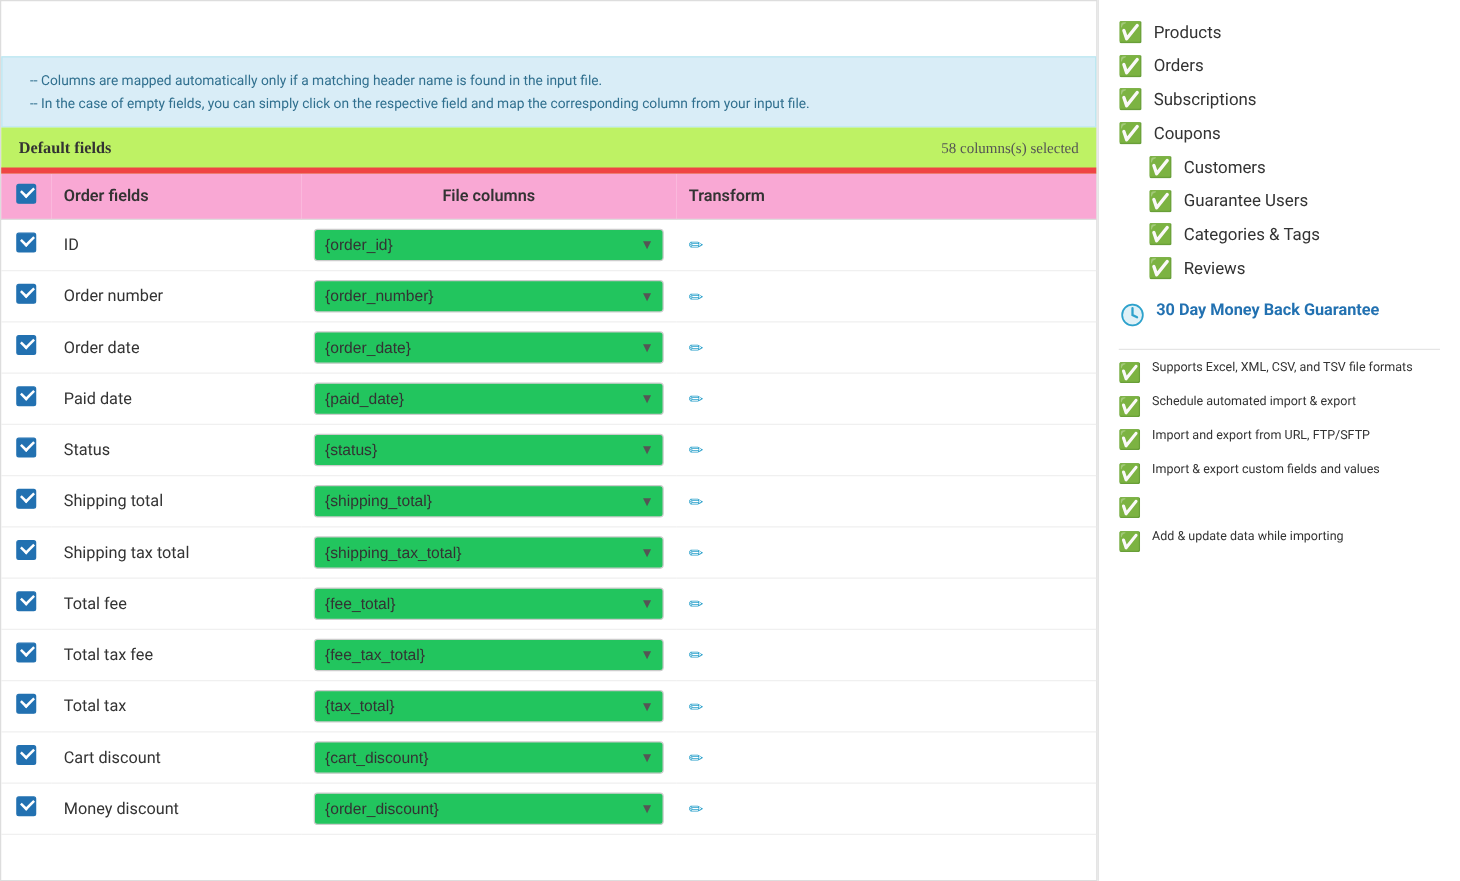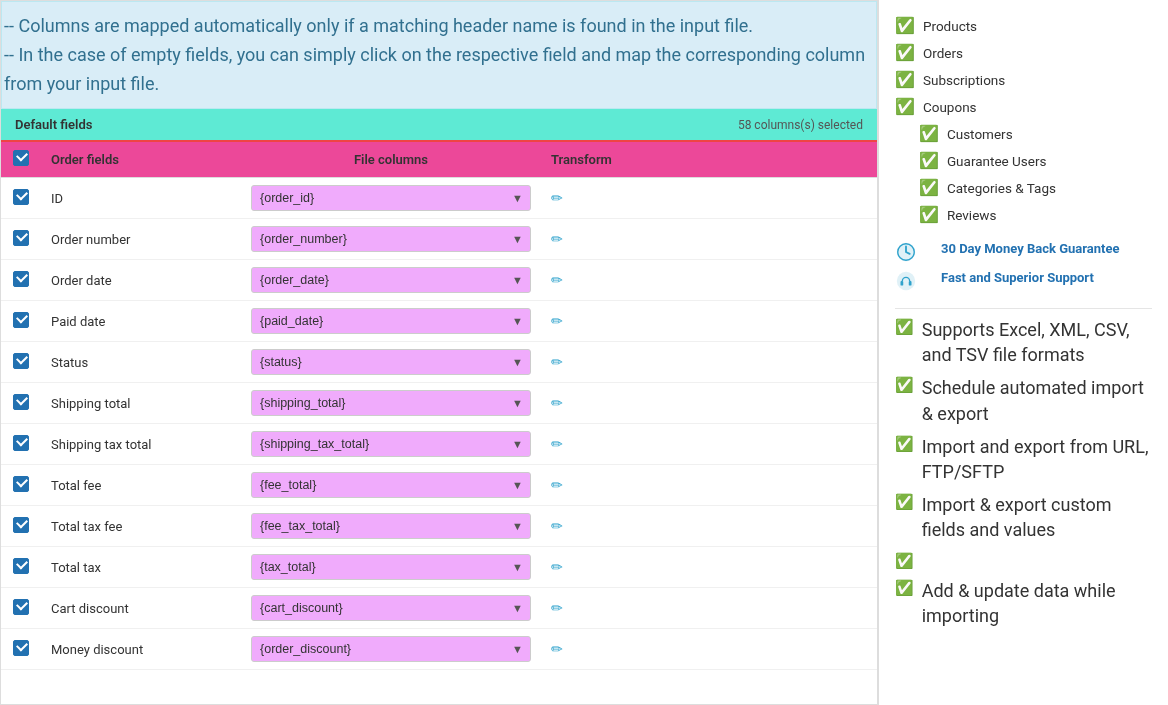--- a/index.html
+++ b/index.html
@@ -18,54 +18,56 @@
       padding: 0;
       background: #fff;
       border: 1px solid #ddd;
       margin: 0;
     }
 
     .info-box {
       background: #d9edf7;
       border: 1px solid #bce8f1;
       color: #31708f;
-      padding: 10px 2px;
-      font-size: 18px;
+      padding: 10px 22px;
+      font-size: 11px;
       line-height: 1.6;
       margin-bottom: 0;
+      margin-top: 44px;
     }
 
     .default-fields-header {
       display: flex;
       justify-content: space-between;
       align-items: center;
       padding: 8px 14px;
-      border-bottom: 2px solid #ef4444;
-      background: #5eead4;
+      border-bottom: 5px solid #ef4444;
+      background: #bef264;
+      font-family: Liberation Serif, serif;
     }
 
     .default-fields-title {
       font-weight: 600;
       font-size: 13px;
       color: #333;
     }
 
     .columns-selected {
       font-size: 12px;
       color: #555;
       text-align: right;
     }
 
     .fields-table {
       width: 100%;
       border-collapse: collapse;
     }
 
     .fields-table thead tr {
-      background: #ec4899;
+      background: #f9a8d4;
       border-bottom: 1px solid #ddd;
     }
 
     .fields-table thead th {
       padding: 8px 10px;
       text-align: left;
       font-weight: 600;
       color: #333;
       font-size: 13px;
     }
@@ -149,21 +151,21 @@
       position: relative;
       display: inline-block;
       width: 100%;
     }
 
     .select-field {
       width: 100%;
       padding: 5px 28px 5px 8px;
       border: 1px solid #ccc;
       border-radius: 3px;
-      background: #f0abfc;
+      background: #22c55e;
       font-size: 12.5px;
       color: #333;
       appearance: none;
       cursor: pointer;
     }
 
     .select-arrow {
       position: absolute;
       right: 8px;
       top: 50%;
@@ -243,21 +245,21 @@
     .guarantee-section {
       padding: 0 16px 8px;
       display: flex;
       flex-direction: column;
       gap: 6px;
     }
 
     .guarantee-item {
       display: flex;
       align-items: flex-start;
-      gap: 24px;
+      gap: 8px;
     }
 
     .guarantee-icon {
       width: 22px;
       height: 22px;
       flex-shrink: 0;
       margin-top: 1px;
     }
 
     .guarantee-text {
@@ -287,21 +289,21 @@
     }
 
     .feature-check {
       color: #2ea2cc;
       font-size: 15px;
       flex-shrink: 0;
       margin-top: 1px;
     }
 
     .feature-text {
-      font-size: 18px;
+      font-size: 10px;
       color: #333;
       line-height: 1.4;
     }
 
     .col-order-fields {
       width: 200px;
     }
 
     .col-file-columns {
       min-width: 300px;
@@ -585,29 +587,20 @@
 
   <div class="guarantee-section">
     <div class="guarantee-item">
       <svg class="guarantee-icon" viewBox="0 0 24 24" fill="none">
         <circle cx="12" cy="12" r="10" fill="#2ea2cc" opacity="0.15"></circle>
         <path d="M12 6v6l4 2" stroke="#2ea2cc" stroke-width="2" stroke-linecap="round"></path>
         <circle cx="12" cy="12" r="9" stroke="#2ea2cc" stroke-width="1.5" fill="none"></circle>
       </svg>
       <span class="guarantee-text">30 Day Money Back Guarantee</span>
     </div>
-    <div class="guarantee-item">
-      <svg class="guarantee-icon" viewBox="0 0 24 24" fill="none">
-        <circle cx="12" cy="12" r="10" fill="#2ea2cc" opacity="0.15"></circle>
-        <path d="M8 12c0-2.2 1.8-4 4-4s4 1.8 4 4" stroke="#2ea2cc" stroke-width="1.5" fill="none"></path>
-        <rect x="6" y="12" width="3" height="5" rx="1" fill="#2ea2cc"></rect>
-        <rect x="15" y="12" width="3" height="5" rx="1" fill="#2ea2cc"></rect>
-      </svg>
-      <span class="guarantee-text">Fast and Superior Support</span>
-    </div>
   </div>
 
   <div class="divider"></div>
 
   <div class="features-section" id="features-container">
   <div class="feature-item">
     <span class="feature-check">✅</span>
     <span class="feature-text">Supports Excel, XML, CSV, and TSV file formats</span>
   </div>
       <div class="feature-item">

